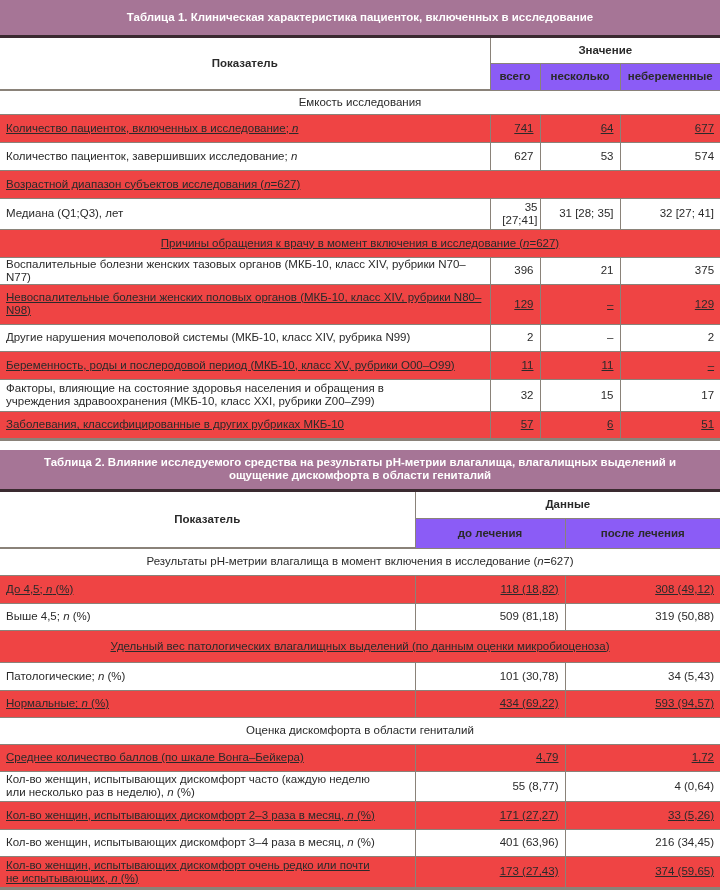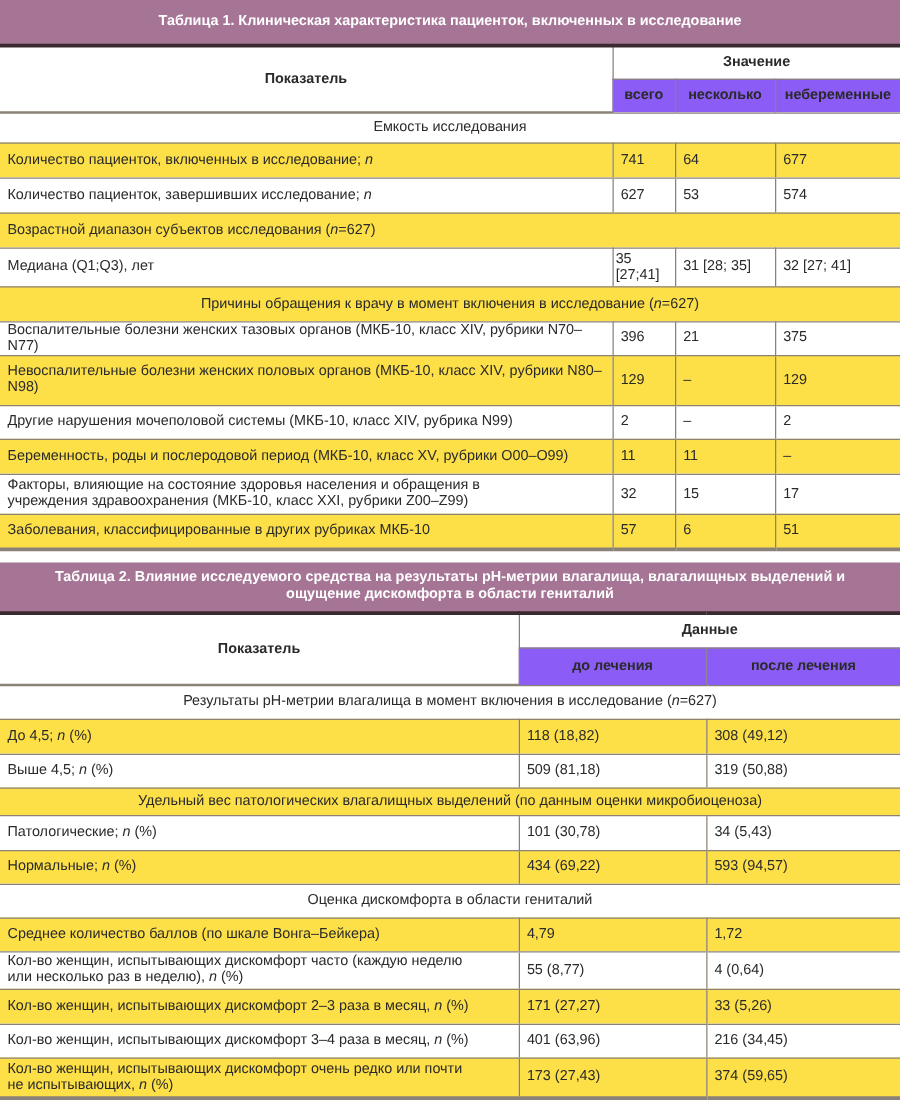--- a/index.html
+++ b/index.html
@@ -5,24 +5,24 @@
   html, body { margin: 0; padding: 0; background: #ffffff; }
   body { width: 720px; height: 890px; position: relative; overflow: hidden;
          font-family: "Liberation Sans", sans-serif; color: #2a2a2a; }
   .tbl { position: absolute; left: 0; width: 720px; border-collapse: collapse; table-layout: fixed; }
   .tbl td, .tbl th { padding: 0 6px; font-size: 11.5px; line-height: 13px; vertical-align: middle;
                      border-bottom: 1.5px solid #8a8279; }
   .title { background: #a67596; color: #ffffff; font-weight: bold; font-size: 14px; text-align: center;
            border-bottom: 3px solid #3a2a30 !important; line-height: 17px; }
   .hdr { font-weight: bold; text-align: center; font-size: 11.5px; }
   .sub { background: #8b5cf6; }
-  .pink td { background: #fde047; }
+  .pink td { background: #ef4444; text-decoration: underline; }
   .white td { background: #ffffff; }
   .vl { border-left: 1.5px solid #8a8279; }
-  .c { text-align: left; margin-left: 36px; }
+  .c { text-align: right; margin-left: 36px; }
   .sec { text-align: center; }
   .last td { border-bottom: 3px solid #8a8279; }
   i { font-style: italic; }
 </style>
 </head>
 <body>
 
 <table class="tbl" style="top:0;">
   <colgroup>
       <col style="width:490px">
@@ -133,21 +133,21 @@
   <tr class="pink" style="height:28px">
     <td><span>До 4,5; </span><i>n</i><span> (%)</span></td>
     <td class="c vl">118 (18,82)</td>
     <td class="c vl">308 (49,12)</td>
   </tr>
   <tr class="white" style="height:27px">
     <td><span>Выше 4,5; </span><i>n</i><span> (%)</span></td>
     <td class="c vl">509 (81,18)</td>
     <td class="c vl">319 (50,88)</td>
   </tr>
-  <tr class="pink" style="height:22px">
+  <tr class="pink" style="height:32px">
         <td colspan="3" class="sec">Удельный вес патологических влагалищных выделений (по данным оценки микробиоценоза)</td>
       </tr>
   <tr class="white" style="height:28px">
     <td><span>Патологические; </span><i>n</i><span> (%)</span></td>
     <td class="c vl">101 (30,78)</td>
     <td class="c vl">34 (5,43)</td>
   </tr>
   <tr class="pink" style="height:27px">
     <td><span>Нормальные; </span><i>n</i><span> (%)</span></td>
     <td class="c vl">434 (69,22)</td>

